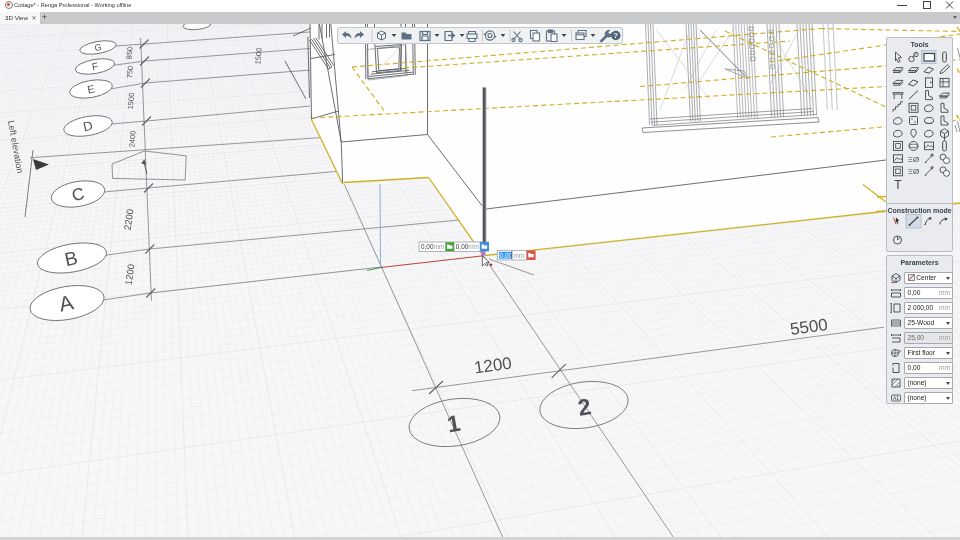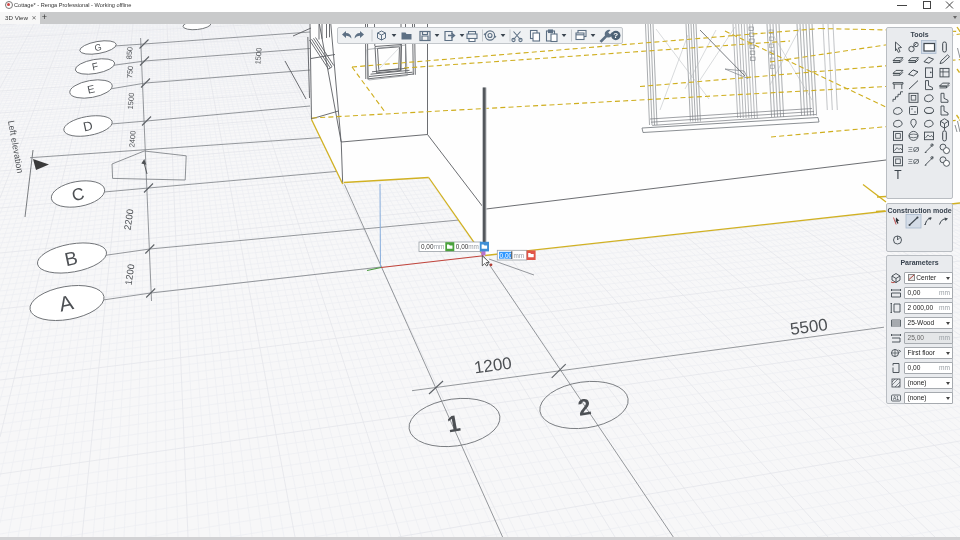--- a/index.html
+++ b/index.html
@@ -11,21 +11,21 @@
 #tab1{position:absolute;left:0;top:0;width:40px;height:12px;background:#f7f7f7;font-size:6.2px;color:#333;line-height:12.5px;padding-left:5px}
 #tab1 .x{position:absolute;right:3.5px;top:0;color:#666;font-size:6px}
 #tabplus{position:absolute;left:39px;top:0;width:11px;height:12px;color:#333;font-size:9px;text-align:center;line-height:11px}
 #tabarr{position:absolute;right:3px;top:4px;width:0;height:0;border-left:2.5px solid transparent;border-right:2.5px solid transparent;border-top:3.5px solid #666}
 #canvas{position:absolute;left:0;top:24px;width:960px;height:513px;background:#f7f7f8;overflow:hidden}
 #statusbar{position:absolute;left:0;top:537px;width:960px;height:3px;background:#d2d2d4}
 #scene{position:absolute;left:0;top:-24px}
 #toolbar{position:absolute;left:337px;top:27px;width:286px;height:17px;background:#eff1f3;border:1px solid #c3c7cb;border-radius:2px}
 .panel{position:absolute;left:886px;width:67px;background:#e9ebee;border:1px solid #b9bdc2;border-radius:2px}
 .panel .ttl{text-align:center;font-size:7px;font-weight:bold;color:#38424e;padding-top:3px}
-#p-tools{top:27px;height:172px}
+#p-tools{top:37px;height:172px}
 #p-cons{top:203px;height:49px}
 #p-par{top:255px;height:149px}
 .fld{position:absolute;left:17px;width:49px;height:12px;background:#fff;border:1px solid #a6aaaf;border-radius:1px;font-size:6.6px;color:#222;line-height:10.5px;padding-left:2.5px}
 .fld .mm{position:absolute;right:2px;top:0;color:#9aa0a6}
 .fld .da{position:absolute;right:2px;top:4px;width:0;height:0;border-left:2.5px solid transparent;border-right:2.5px solid transparent;border-top:3px solid #444}
 .fld.dis{background:#e4e6e8;color:#666}
 .pic{position:absolute;left:3px;width:12px;height:12px}
 </style></head><body>
 <div id="canvas">
 <svg id="scene" width="960" height="564" viewBox="0 0 960 564" xmlns="http://www.w3.org/2000/svg">

